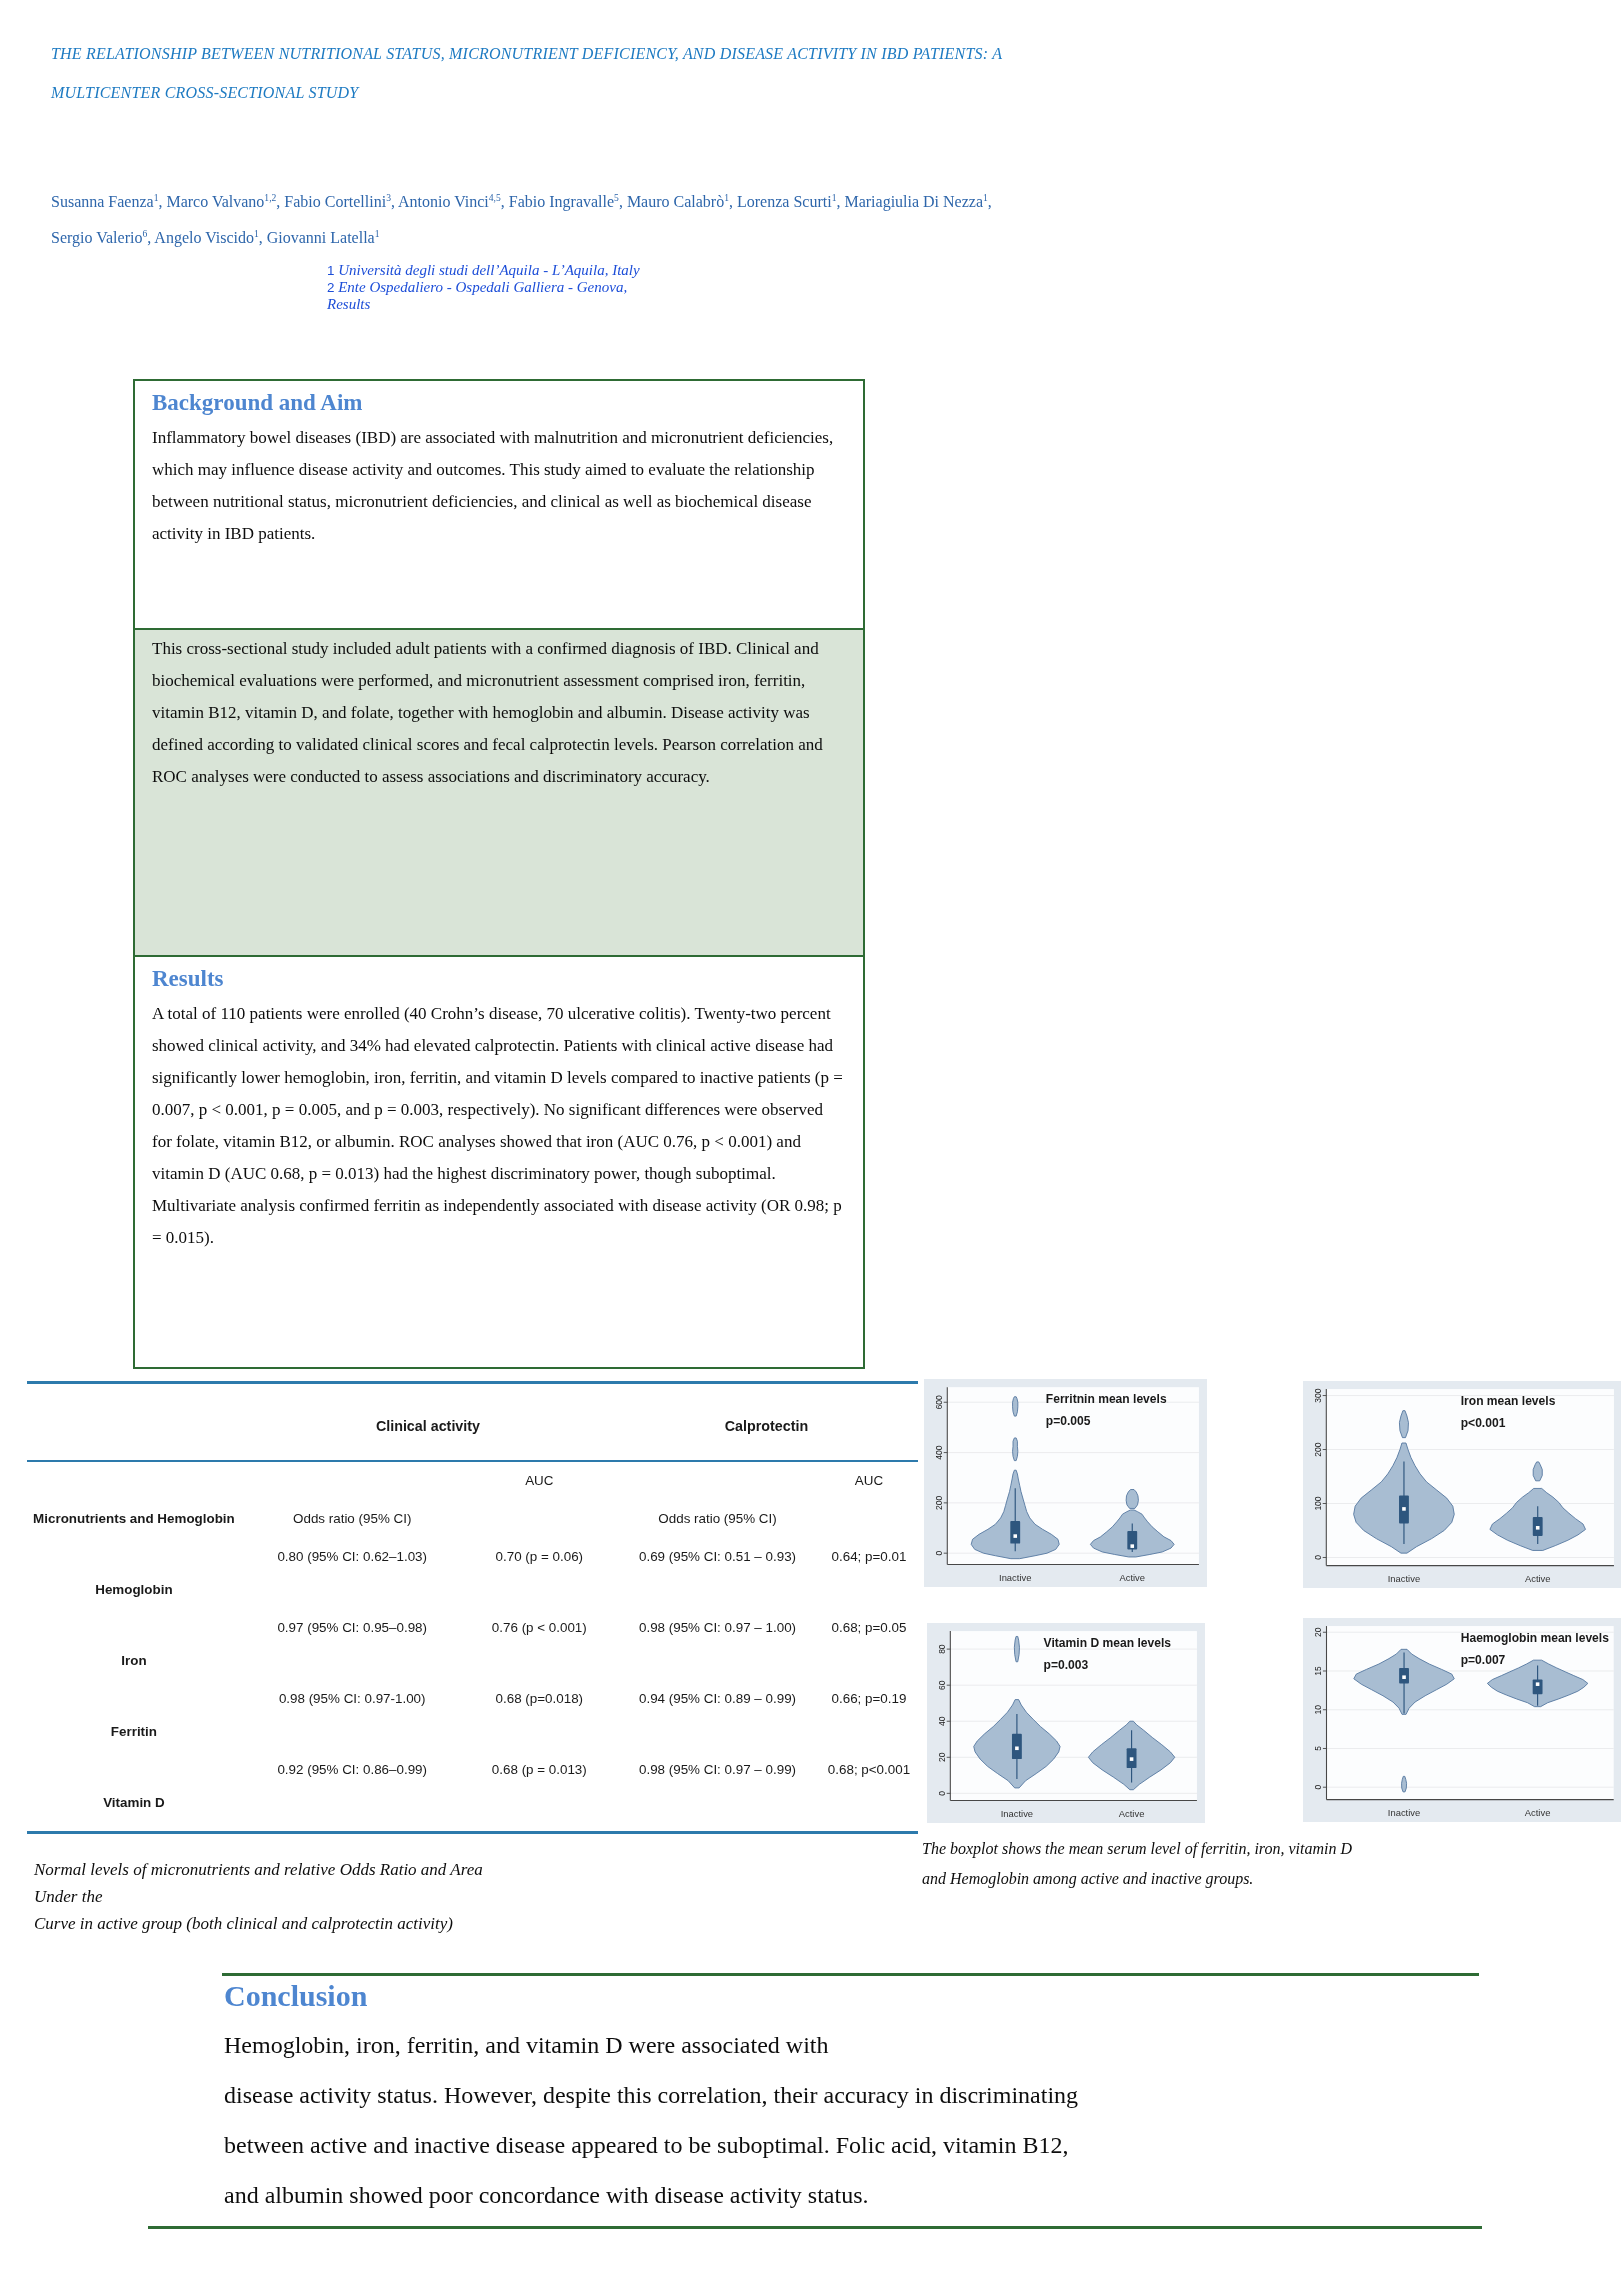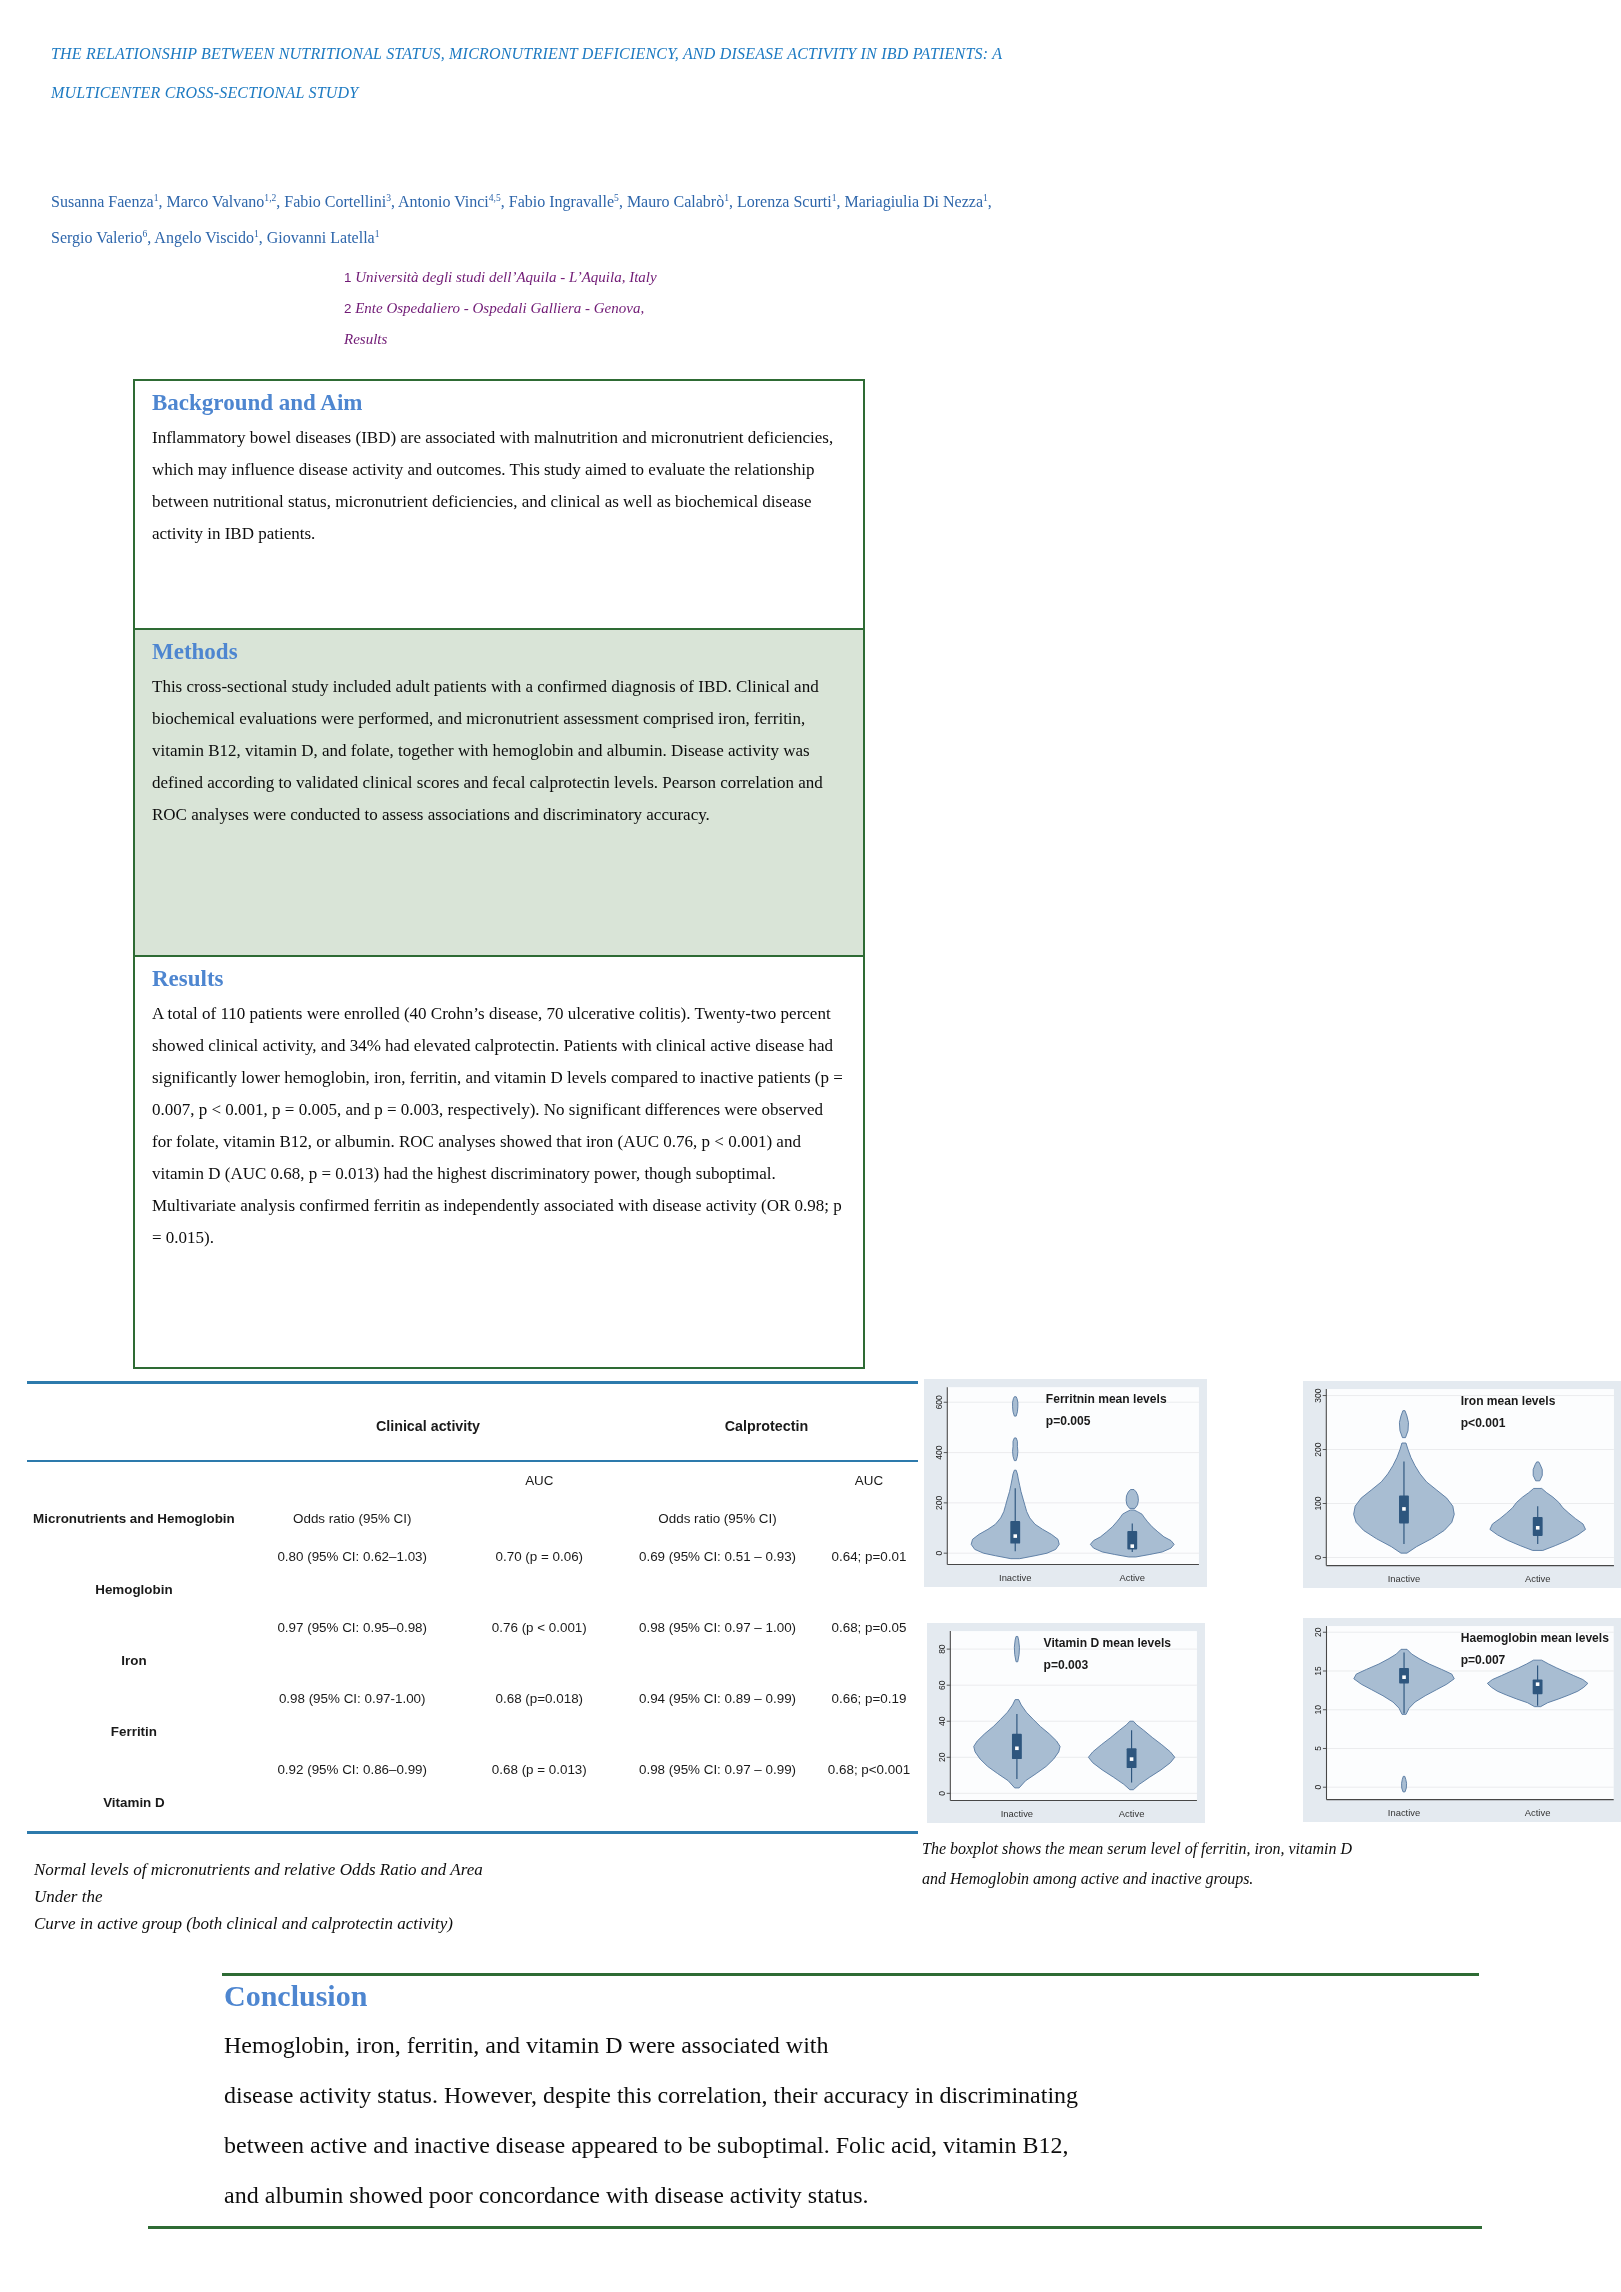--- a/index.html
+++ b/index.html
@@ -22,22 +22,22 @@
     position:absolute;left:51px;top:34px;width:963px;
     font-size:16px;line-height:39px;font-style:italic;font-weight:normal;
     color:var(--title-blue);letter-spacing:0.2px;
   }
   .authors{
     position:absolute;left:51px;top:184px;width:954px;
     font-size:16px;line-height:36px;color:var(--author-blue);
   }
   .authors sup{font-size:.6em;line-height:0;}
   .affils{
-    position:absolute;left:344px;top:262px;width:376px;
-    font-size:15px;line-height:30px;font-style:italic;color:#701a75;
+    position:absolute;left:327px;top:262px;width:376px;
+    font-size:15px;line-height:17px;font-style:italic;color:#1d4ed8;
   }
   .affil-num{font-style:normal;font-family:"Liberation Sans",sans-serif;font-size:13.4px;}
 
   .box{
     position:absolute;left:133px;width:732px;background:#fff;
     border:2.7px solid var(--green);padding:3px 17px 0 17px;overflow:hidden;
   }
   #box-background{top:379px;height:252px;}
   #box-methods{top:628px;height:330px;background:var(--methods-bg);}
   #box-results{top:955px;height:414px;}
@@ -112,21 +112,20 @@
     <div><span class="affil-num">2 </span>Ente Ospedaliero - Ospedali Galliera - Genova,</div>
     <div>Results</div>
   </div>
 
 <section class="box" id="box-background">
   <h2>Background and Aim</h2>
   <p>Inflammatory bowel diseases (IBD) are associated with malnutrition and micronutrient deficiencies, which may influence disease activity and outcomes. This study aimed to evaluate the relationship between nutritional status, micronutrient deficiencies, and clinical as well as biochemical disease activity in IBD patients.</p>
 </section>
 
 <section class="box" id="box-methods">
-  <h2>Methods</h2>
   <p>This cross-sectional study included adult patients with a confirmed diagnosis of IBD. Clinical and biochemical evaluations were performed, and micronutrient assessment comprised iron, ferritin, vitamin B12, vitamin D, and folate, together with hemoglobin and albumin. Disease activity was defined according to validated clinical scores and fecal calprotectin levels. Pearson correlation and ROC analyses were conducted to assess associations and discriminatory accuracy.</p>
 </section>
 
 <section class="box" id="box-results">
   <h2>Results</h2>
   <p>A total of 110 patients were enrolled (40 Crohn’s disease, 70 ulcerative colitis). Twenty-two percent showed clinical activity, and 34% had elevated calprotectin. Patients with clinical active disease had significantly lower hemoglobin, iron, ferritin, and vitamin D levels compared to inactive patients (p = 0.007, p &lt; 0.001, p = 0.005, and p = 0.003, respectively). No significant differences were observed for folate, vitamin B12, or albumin. ROC analyses showed that iron (AUC 0.76, p &lt; 0.001) and vitamin D (AUC 0.68, p = 0.013) had the highest discriminatory power, though suboptimal. Multivariate analysis confirmed ferritin as independently associated with disease activity (OR 0.98; p = 0.015).</p>
 </section>
 
 <div class="rtable">
   <div class="t-line"></div>

